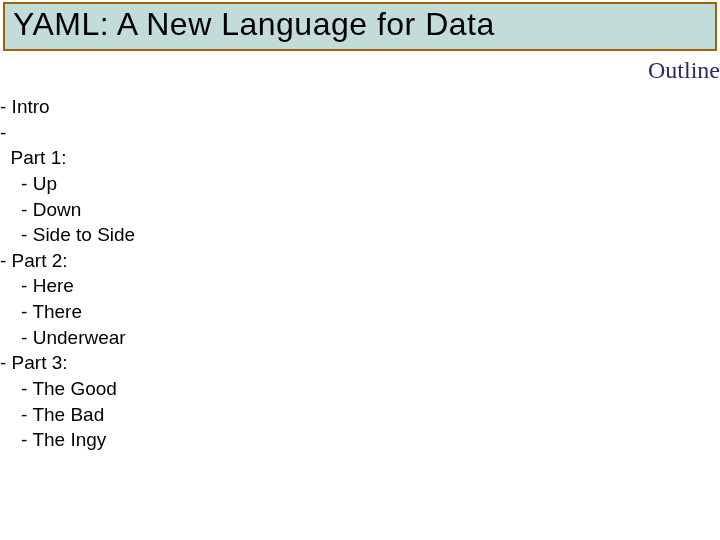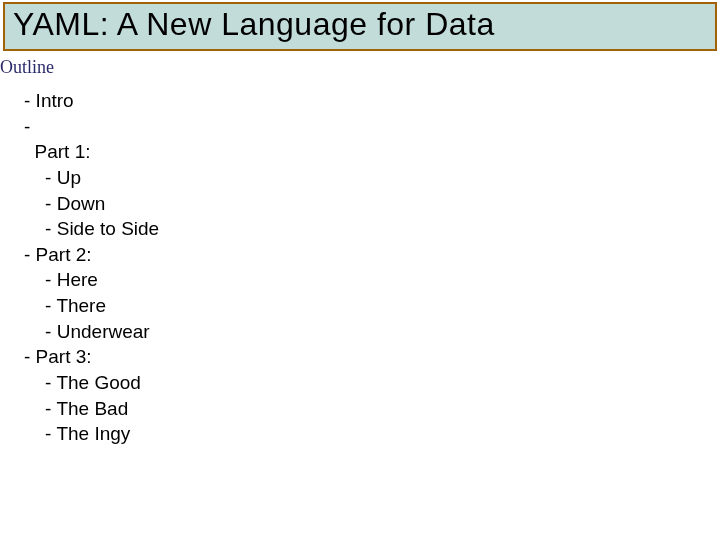--- a/index.html
+++ b/index.html
@@ -18,32 +18,31 @@
   }
   .title-text {
     font-family: "Trebuchet MS", "Lucida Sans", Verdana, sans-serif;
     font-size: 32px;
     font-weight: 400;
     color: #000;
     letter-spacing: 0.5px;
   }
   .subtitle {
     font-family: Georgia, "Times New Roman", serif;
-    font-size: 18px;
+    font-size: 24px;
     color: #2a2a6a;
-    text-align: left;
+    text-align: right;
     margin-top: 6px;
     margin-bottom: 10px;
   }
   .content {
     font-family: Arial, Helvetica, sans-serif;
     font-size: 19px;
     color: #000;
     line-height: 1.35;
-    padding-left: 24px;
     white-space: pre;
   }
 </style>
 </head>
 <body>
 
 <div class="title-bar">
   <div class="title-text">YAML: A New Language for Data</div>
 </div>
 

